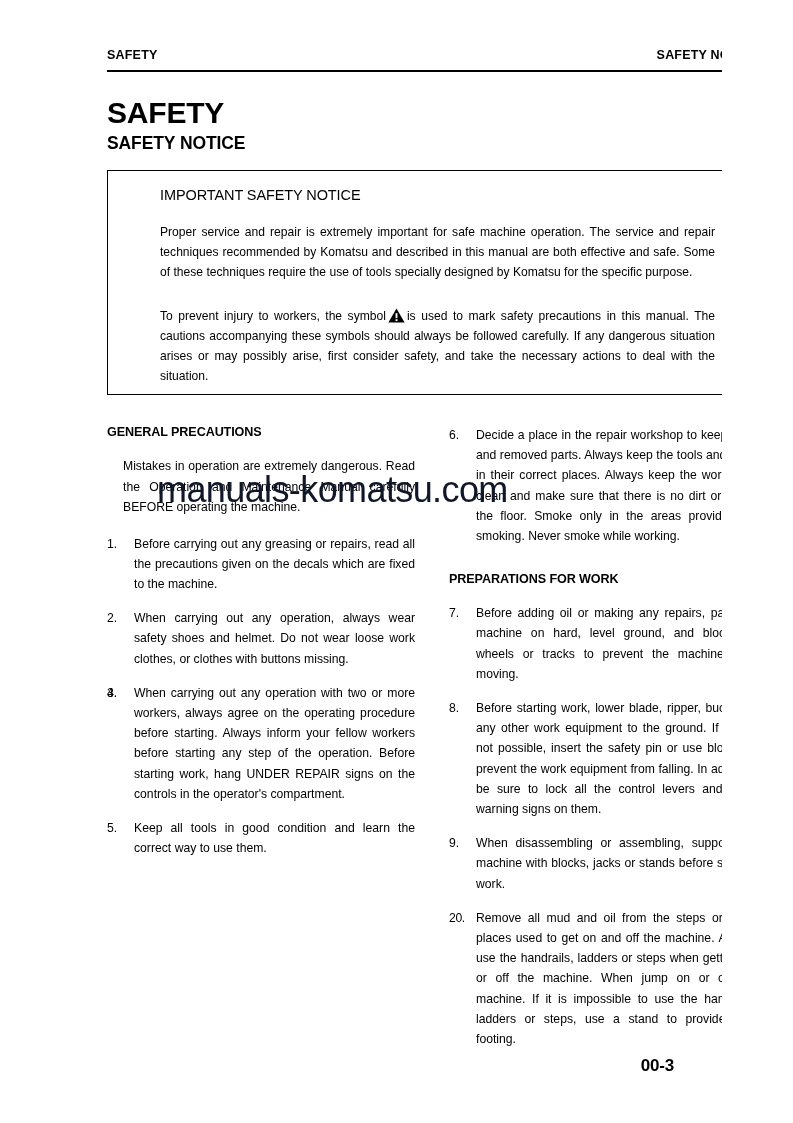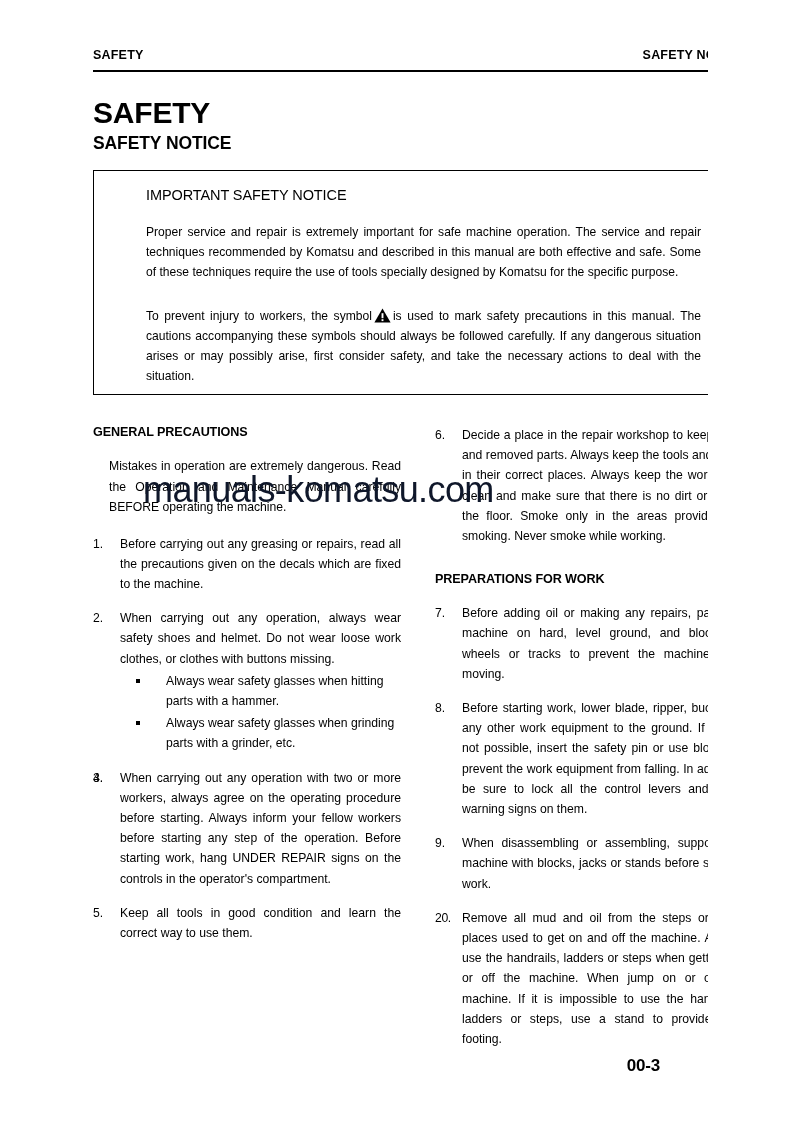--- a/index.html
+++ b/index.html
@@ -10,21 +10,21 @@
   body {
     width: 793px;
     height: 1123px;
     position: relative;
     font-family: "Liberation Sans", sans-serif;
     color: #000000;
     -webkit-font-smoothing: none;
   }
   .page {
     position: absolute;
-    left: 0; top: 0;
+    left: 14px; top: 0;
     width: 708px;
     height: 1123px;
     overflow: hidden;
   }
 
   
   .running-header {
     position: absolute;
     left: 93px;
     top: 48px;
@@ -223,30 +223,20 @@
     <div class="sub-head">GENERAL PRECAUTIONS</div>
     <p class="intro-para">Mistakes in operation are extremely dangerous. Read the Operation and Maintenance Manual carefully BEFORE operating the machine.</p>
     <ol class="numlist">
       <li>
         <span class="num">1.</span>
         <span>Before carrying out any greasing or repairs, read all the precautions given on the decals which are fixed to the machine.</span>
       </li>
       <li>
         <span class="num">2.</span>
         <span>When carrying out any operation, always wear safety shoes and helmet. Do not wear loose work clothes, or clothes with buttons missing.</span>
-        <ul class="bullets">
-          <li>
-            <span class="sq"></span>
-            <span>Always wear safety glasses when hitting parts with a hammer.</span>
-          </li>
-          <li>
-            <span class="sq"></span>
-            <span>Always wear safety glasses when grinding parts with a grinder, etc.</span>
-          </li>
-        </ul>
       </li>
       <li>
         <span class="num">3.</span>
       </li>
       <li>
         <span class="num">4.</span>
         <span>When carrying out any operation with two or more workers, always agree on the operating procedure before starting. Always inform your fellow workers before starting any step of the operation. Before starting work, hang UNDER REPAIR signs on the controls in the operator's compartment.</span>
       </li>
       <li>
         <span class="num">5.</span>

